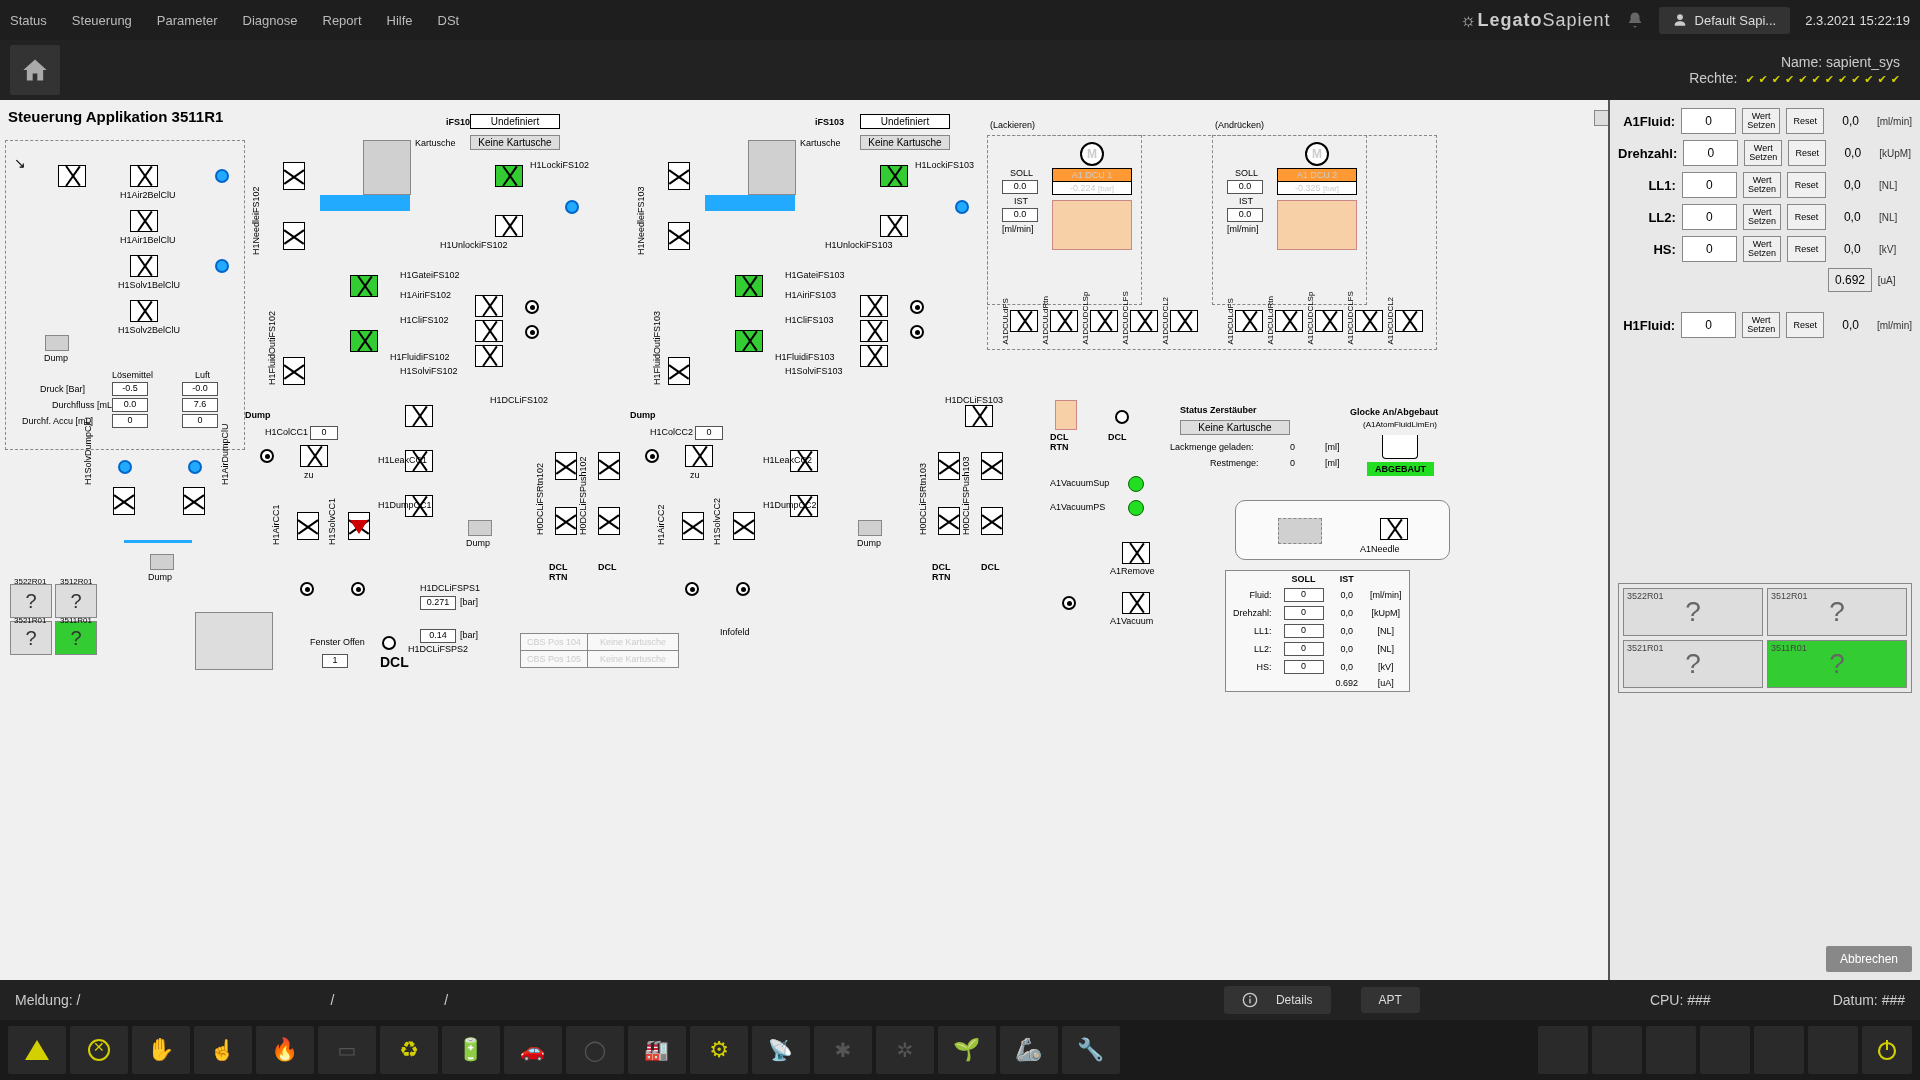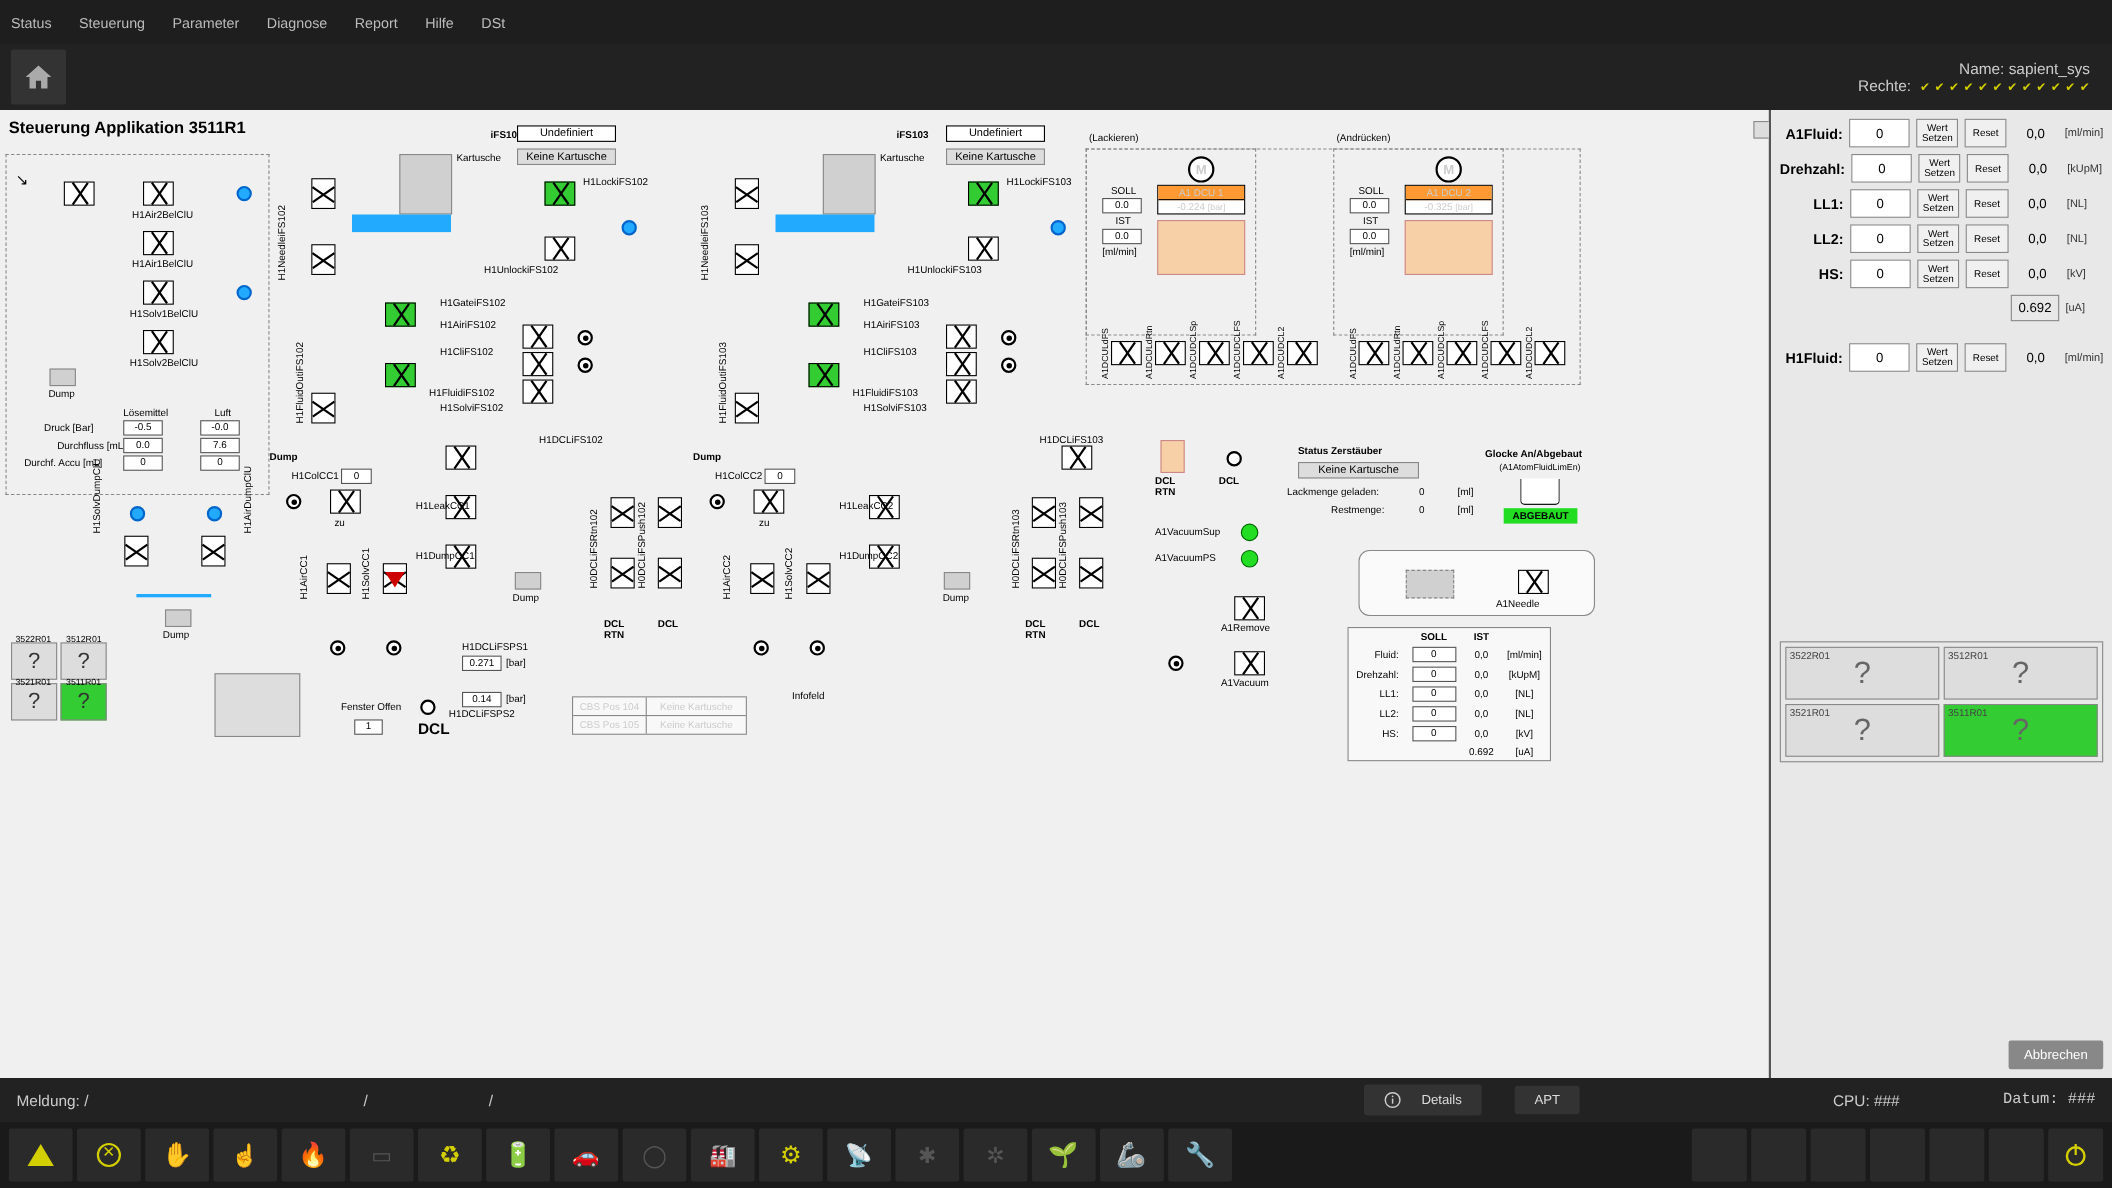--- a/index.html
+++ b/index.html
@@ -98,20 +98,33 @@
 
 <div class="menubar">
   <div class="menu-left">
     <span class="menu-item">Status</span>
     <span class="menu-item">Steuerung</span>
     <span class="menu-item">Parameter</span>
     <span class="menu-item">Diagnose</span>
     <span class="menu-item">Report</span>
     <span class="menu-item">Hilfe</span>
     <span class="menu-item">DSt</span>
+  </div>
+  <div class="menu-right">
+    <span class="logo">☼<b>Legato</b><span>Sapient</span></span>
+    <svg class="bell-ico" viewBox="0 0 24 24">
+        <path d="M12 2a6 6 0 00-6 6v4l-2 3v1h16v-1l-2-3V8a6 6 0 00-6-6zm0 20a2 2 0 002-2h-4a2 2 0 002 2z"></path>
+      </svg>
+    <div class="user-btn">
+      <svg class="user-ico" viewBox="0 0 24 24">
+          <path d="M12 12a5 5 0 100-10 5 5 0 000 10zm0 2c-5 0-9 2.5-9 6v2h18v-2c0-3.5-4-6-9-6z"></path>
+        </svg>
+      <span>Default Sapi...</span>
+    </div>
+    <span class="datetime">2.3.2021  15:22:19</span>
   </div>
 </div>
 
 <div class="infobar">
   <div class="home-btn">
     <svg class="home-ico" viewBox="0 0 24 24">
         <path d="M12 3l10 9h-3v9h-5v-6h-4v6H5v-9H2z"></path>
       </svg>
   </div>
   <div class="info-right">
@@ -592,21 +605,21 @@
   <div class="msg-btn">
     <svg class="info-ico" viewBox="0 0 24 24">
         <circle cx="12" cy="12" r="10" fill="none" stroke="#ccc" stroke-width="2"></circle>
         <rect x="11" y="10" width="2" height="7" fill="#ccc"></rect>
         <circle cx="12" cy="7" r="1.2" fill="#ccc"></circle>
       </svg>
     <span>Details</span>
   </div>
   <div class="msg-btn">APT</div>
   <span class="msg-seg" style="margin-left:200px;">CPU: ###</span>
-  <span class="msg-seg" style="margin-left:64px;font-family:Liberation Mono, monospace;">Datum: ###</span>
+  <span class="msg-seg" style="margin-left:92px;">Datum: ###</span>
 </div>
 
 <div class="bottombar">
   <div class="icon-btn">
       <div class="tri-y"></div>
     </div>
   <div class="icon-btn">
       <div class="circ-y"></div>
     </div>
   <div class="icon-btn">

